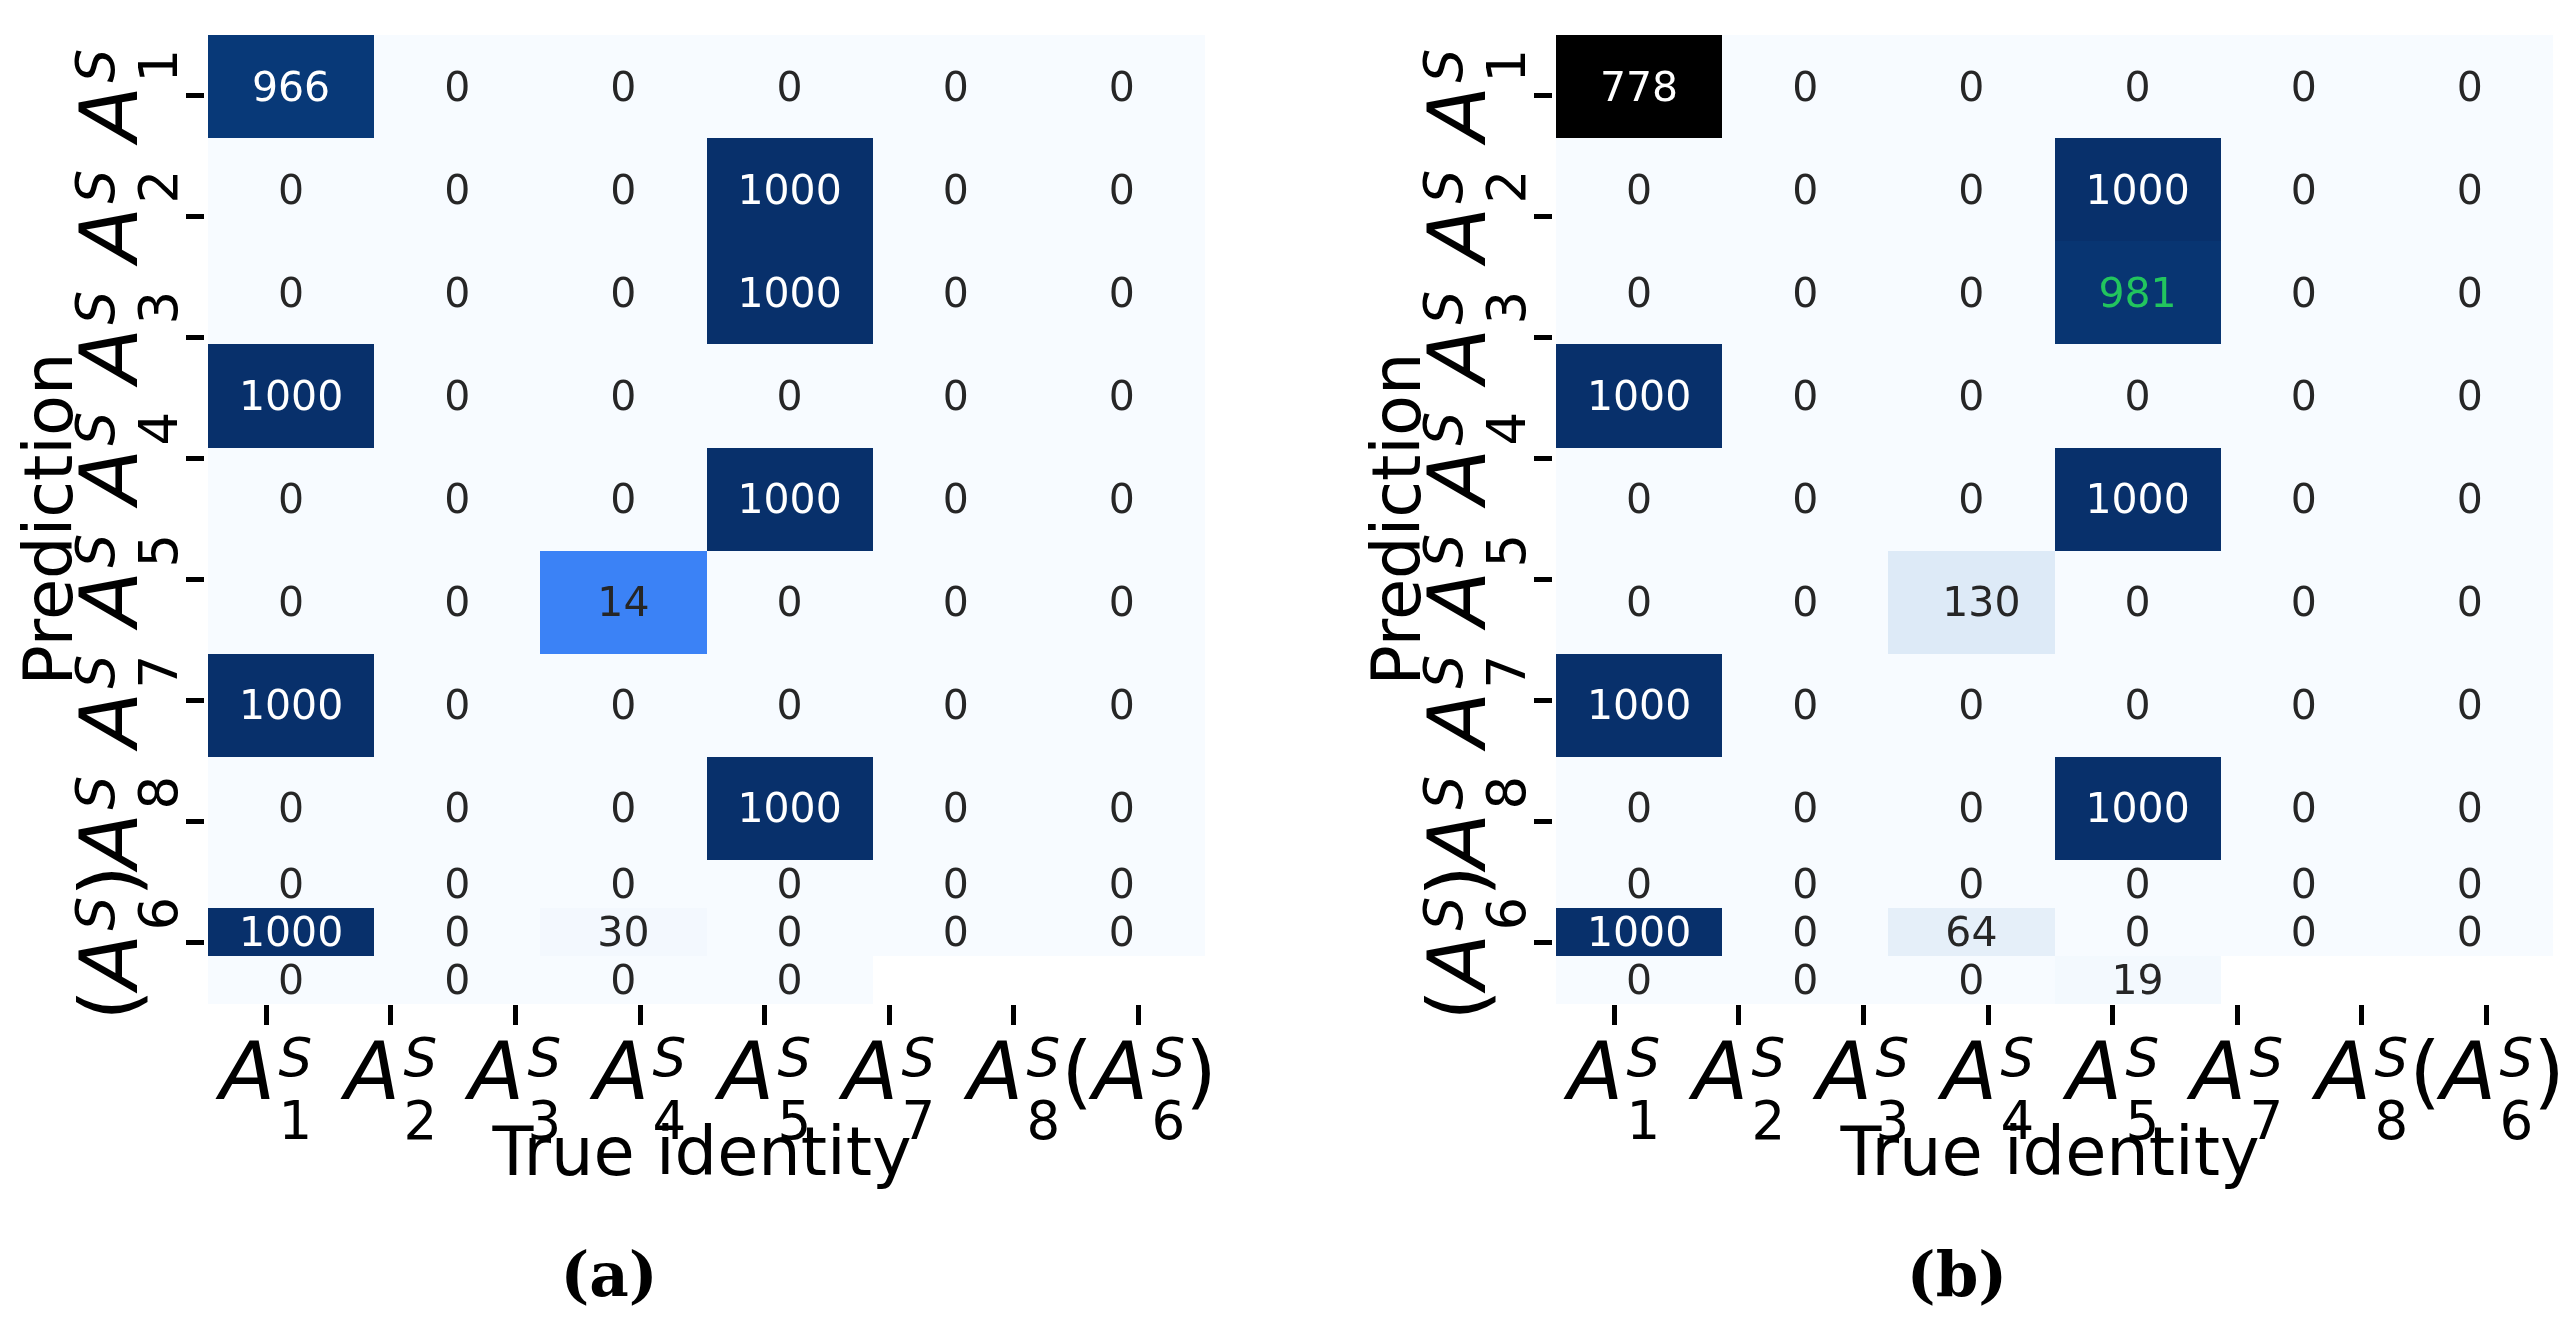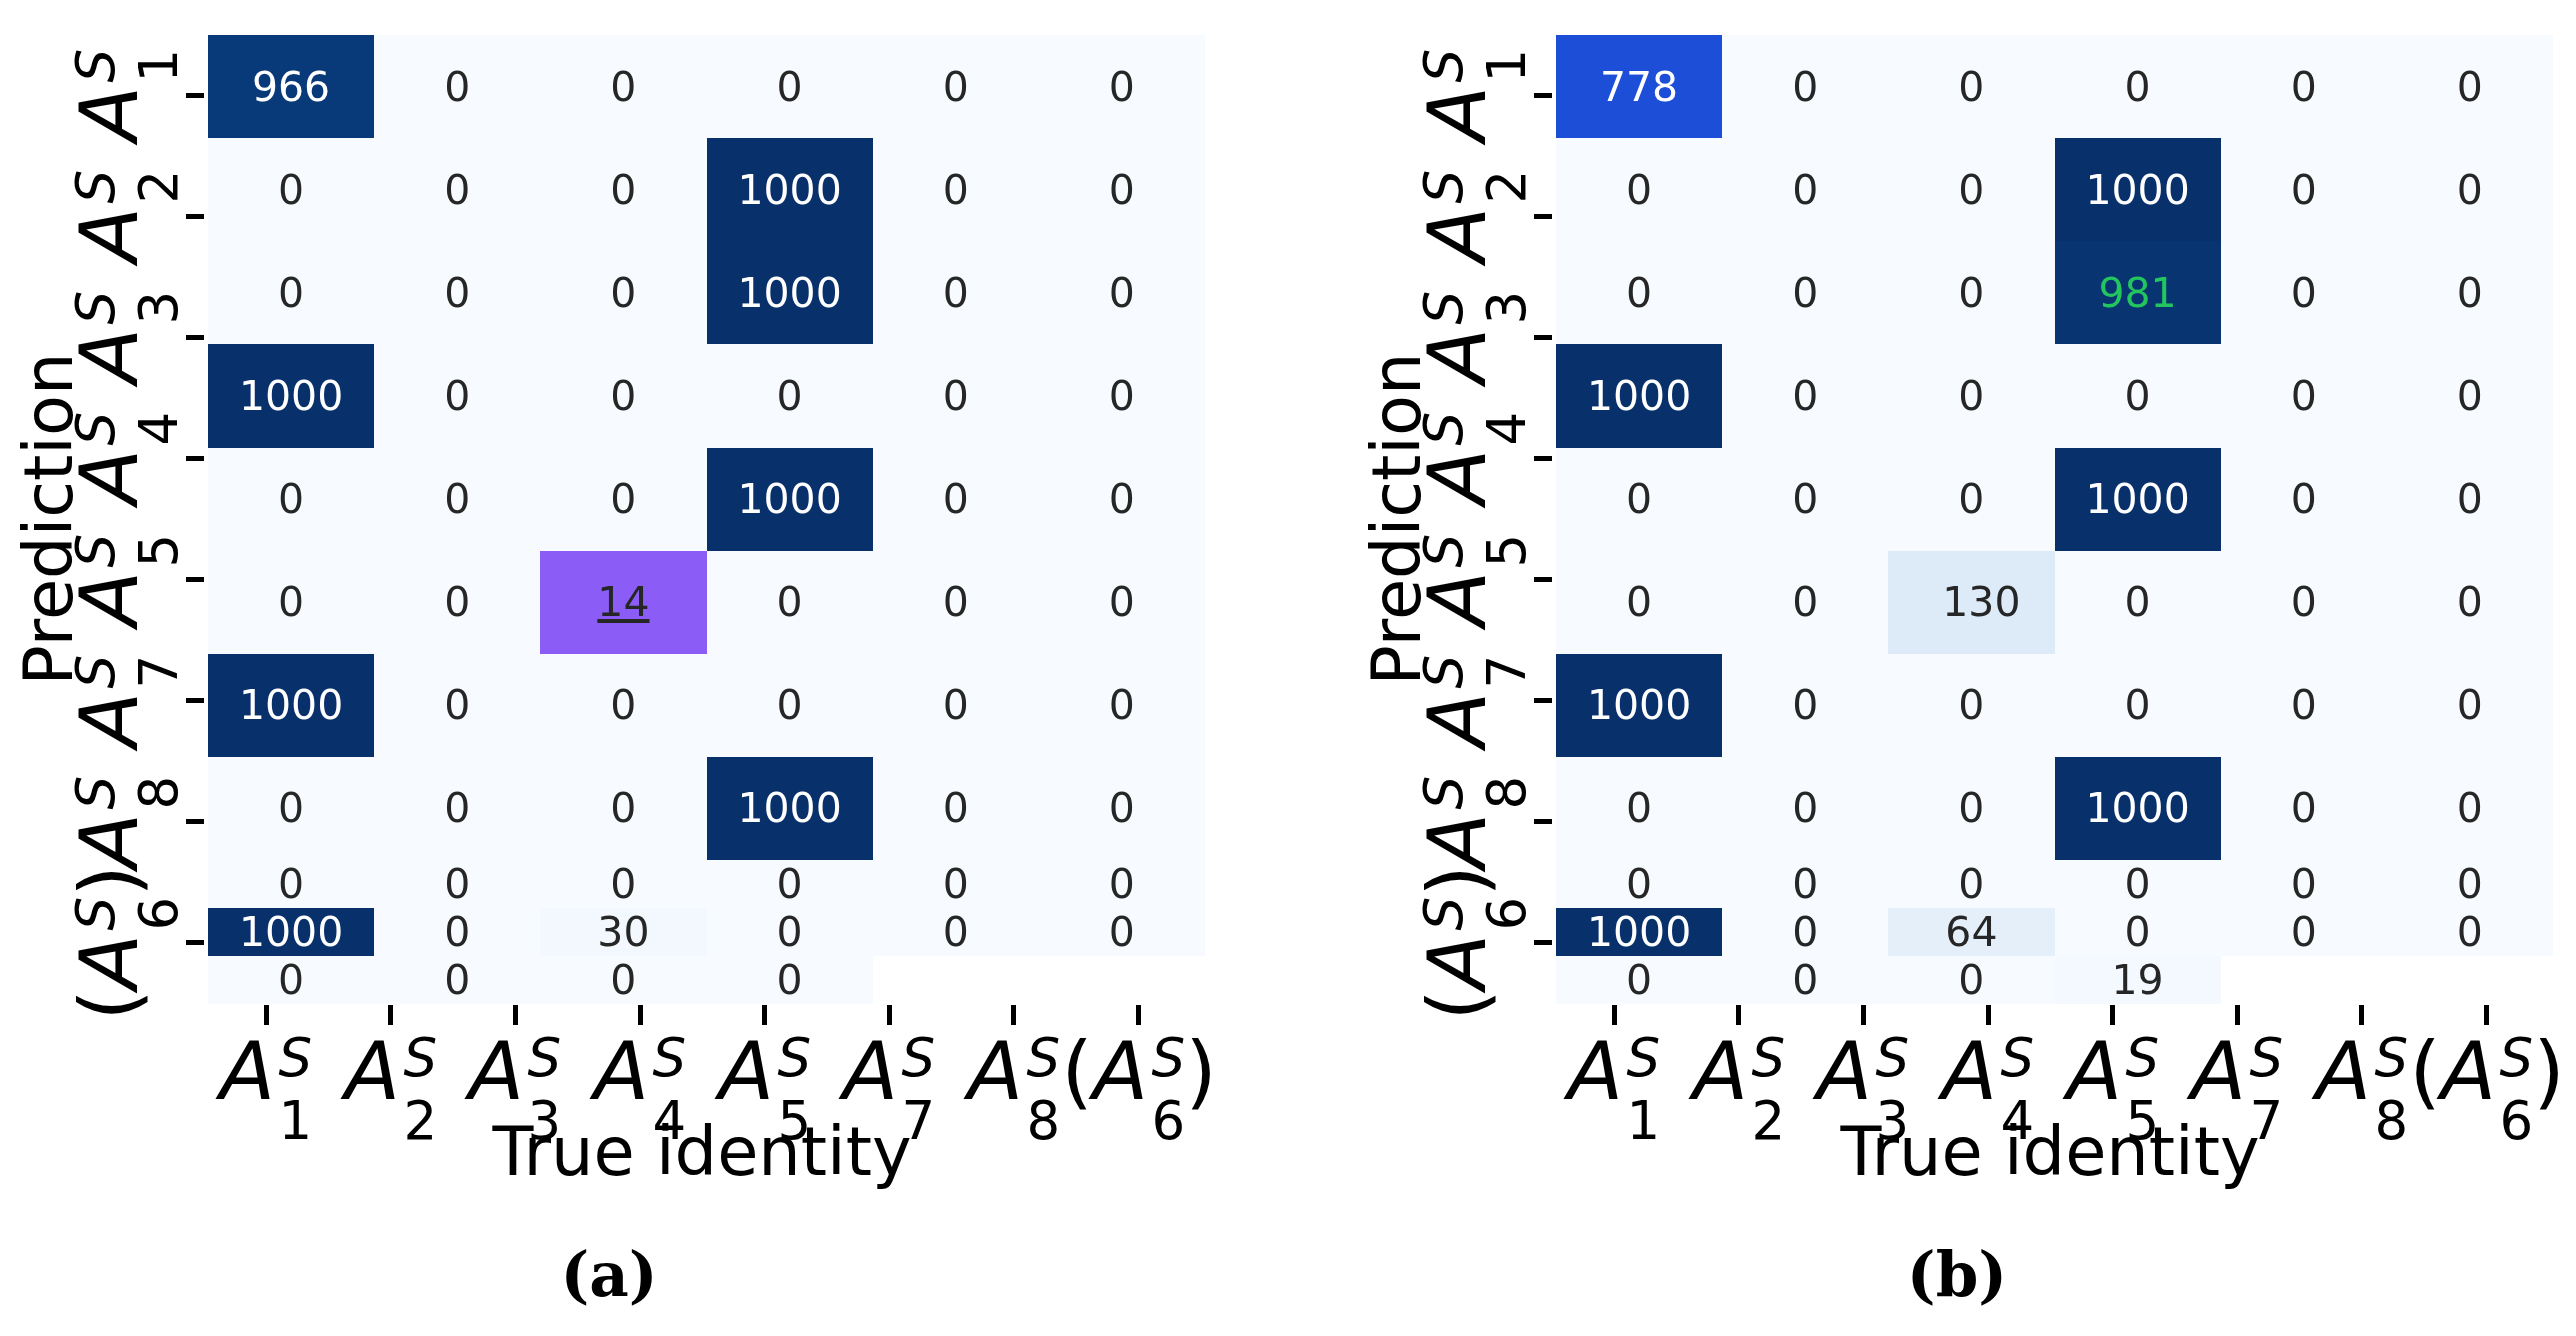--- a/index.html
+++ b/index.html
@@ -131,21 +131,21 @@
         <div class="heatmap-cell" style="background: rgb(247, 251, 255); color: rgb(38, 38, 38);">0</div>
         <div class="heatmap-cell" style="background: rgb(247, 251, 255); color: rgb(38, 38, 38);">0</div>
         <div class="heatmap-cell" style="background: rgb(247, 251, 255); color: rgb(38, 38, 38);">0</div>
         <div class="heatmap-cell" style="background: rgb(247, 251, 255); color: rgb(38, 38, 38);">0</div>
         <div class="heatmap-cell" style="background: rgb(247, 251, 255); color: rgb(38, 38, 38);">0</div>
         <div class="heatmap-cell" style="background: rgb(8, 48, 107); color: rgb(255, 255, 255);">1000</div>
         <div class="heatmap-cell" style="background: rgb(247, 251, 255); color: rgb(38, 38, 38);">0</div>
         <div class="heatmap-cell" style="background: rgb(247, 251, 255); color: rgb(38, 38, 38);">0</div>
         <div class="heatmap-cell" style="background: rgb(247, 251, 255); color: rgb(38, 38, 38);">0</div>
         <div class="heatmap-cell" style="background: rgb(247, 251, 255); color: rgb(38, 38, 38);">0</div>
-        <div class="heatmap-cell" style="background: #8b5cf6; color: rgb(38, 38, 38); text-decoration: underline;">14</div>
+        <div class="heatmap-cell" style="background: #3b82f6; color: rgb(38, 38, 38);">14</div>
         <div class="heatmap-cell" style="background: rgb(247, 251, 255); color: rgb(38, 38, 38);">0</div>
         <div class="heatmap-cell" style="background: rgb(247, 251, 255); color: rgb(38, 38, 38);">0</div>
         <div class="heatmap-cell" style="background: rgb(247, 251, 255); color: rgb(38, 38, 38);">0</div>
         <div class="heatmap-cell" style="background: rgb(8, 48, 107); color: rgb(255, 255, 255);">1000</div>
         <div class="heatmap-cell" style="background: rgb(247, 251, 255); color: rgb(38, 38, 38);">0</div>
         <div class="heatmap-cell" style="background: rgb(247, 251, 255); color: rgb(38, 38, 38);">0</div>
         <div class="heatmap-cell" style="background: rgb(247, 251, 255); color: rgb(38, 38, 38);">0</div>
         <div class="heatmap-cell" style="background: rgb(247, 251, 255); color: rgb(38, 38, 38);">0</div>
         <div class="heatmap-cell" style="background: rgb(247, 251, 255); color: rgb(38, 38, 38);">0</div>
         <div class="heatmap-cell" style="background: rgb(247, 251, 255); color: rgb(38, 38, 38);">0</div>
@@ -311,21 +311,21 @@
         <div class="tick-dash" style="left: 186px; top: 93px; width: 18px; height: 5px;"></div>
         <div class="tick-dash" style="left: 186px; top: 214px; width: 18px; height: 5px;"></div>
         <div class="tick-dash" style="left: 186px; top: 335px; width: 18px; height: 5px;"></div>
         <div class="tick-dash" style="left: 186px; top: 456px; width: 18px; height: 5px;"></div>
         <div class="tick-dash" style="left: 186px; top: 577px; width: 18px; height: 5px;"></div>
         <div class="tick-dash" style="left: 186px; top: 698px; width: 18px; height: 5px;"></div>
         <div class="tick-dash" style="left: 186px; top: 819px; width: 18px; height: 5px;"></div>
         <div class="tick-dash" style="left: 186px; top: 940px; width: 18px; height: 5px;"></div>
       </div>
     <div class="heatmap-grid">
-        <div class="heatmap-cell" style="background: #1d4ed8; color: rgb(255, 255, 255);">778</div>
+        <div class="heatmap-cell" style="background: #000000; color: rgb(255, 255, 255);">778</div>
         <div class="heatmap-cell" style="background: rgb(247, 251, 255); color: rgb(38, 38, 38);">0</div>
         <div class="heatmap-cell" style="background: rgb(247, 251, 255); color: rgb(38, 38, 38);">0</div>
         <div class="heatmap-cell" style="background: rgb(247, 251, 255); color: rgb(38, 38, 38);">0</div>
         <div class="heatmap-cell" style="background: rgb(247, 251, 255); color: rgb(38, 38, 38);">0</div>
         <div class="heatmap-cell" style="background: rgb(247, 251, 255); color: rgb(38, 38, 38);">0</div>
         <div class="heatmap-cell" style="background: rgb(247, 251, 255); color: rgb(38, 38, 38);">0</div>
         <div class="heatmap-cell" style="background: rgb(247, 251, 255); color: rgb(38, 38, 38);">0</div>
         <div class="heatmap-cell" style="background: rgb(247, 251, 255); color: rgb(38, 38, 38);">0</div>
         <div class="heatmap-cell" style="background: rgb(8, 48, 107); color: rgb(255, 255, 255);">1000</div>
         <div class="heatmap-cell" style="background: rgb(247, 251, 255); color: rgb(38, 38, 38);">0</div>

